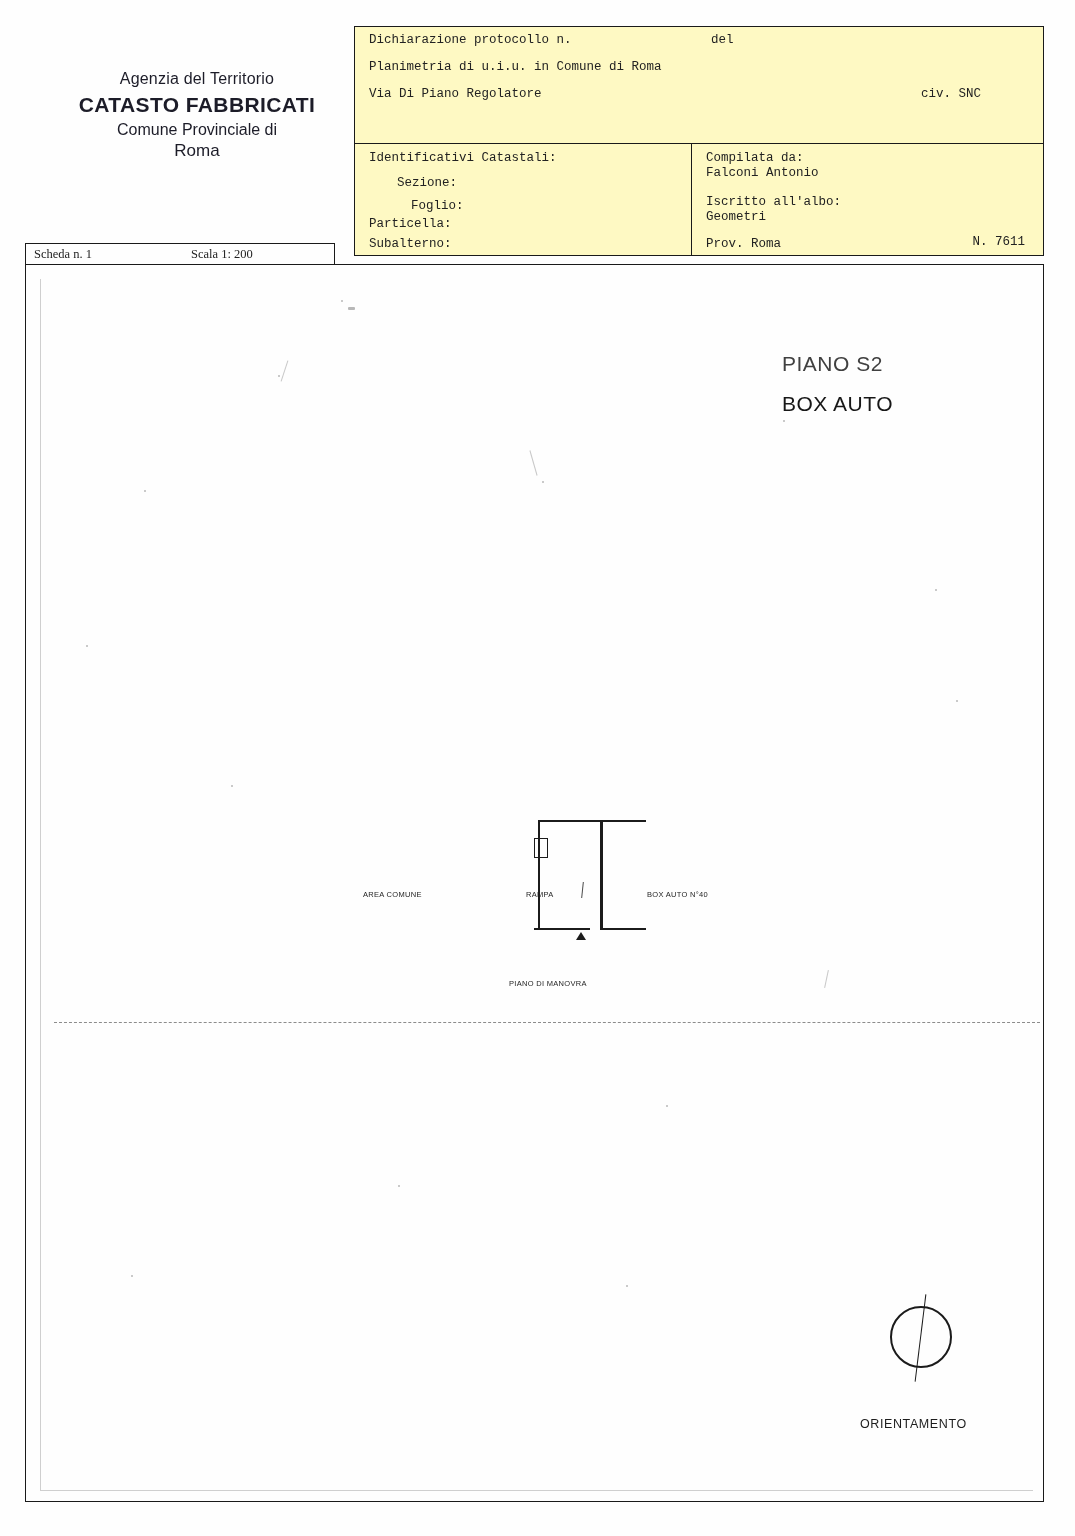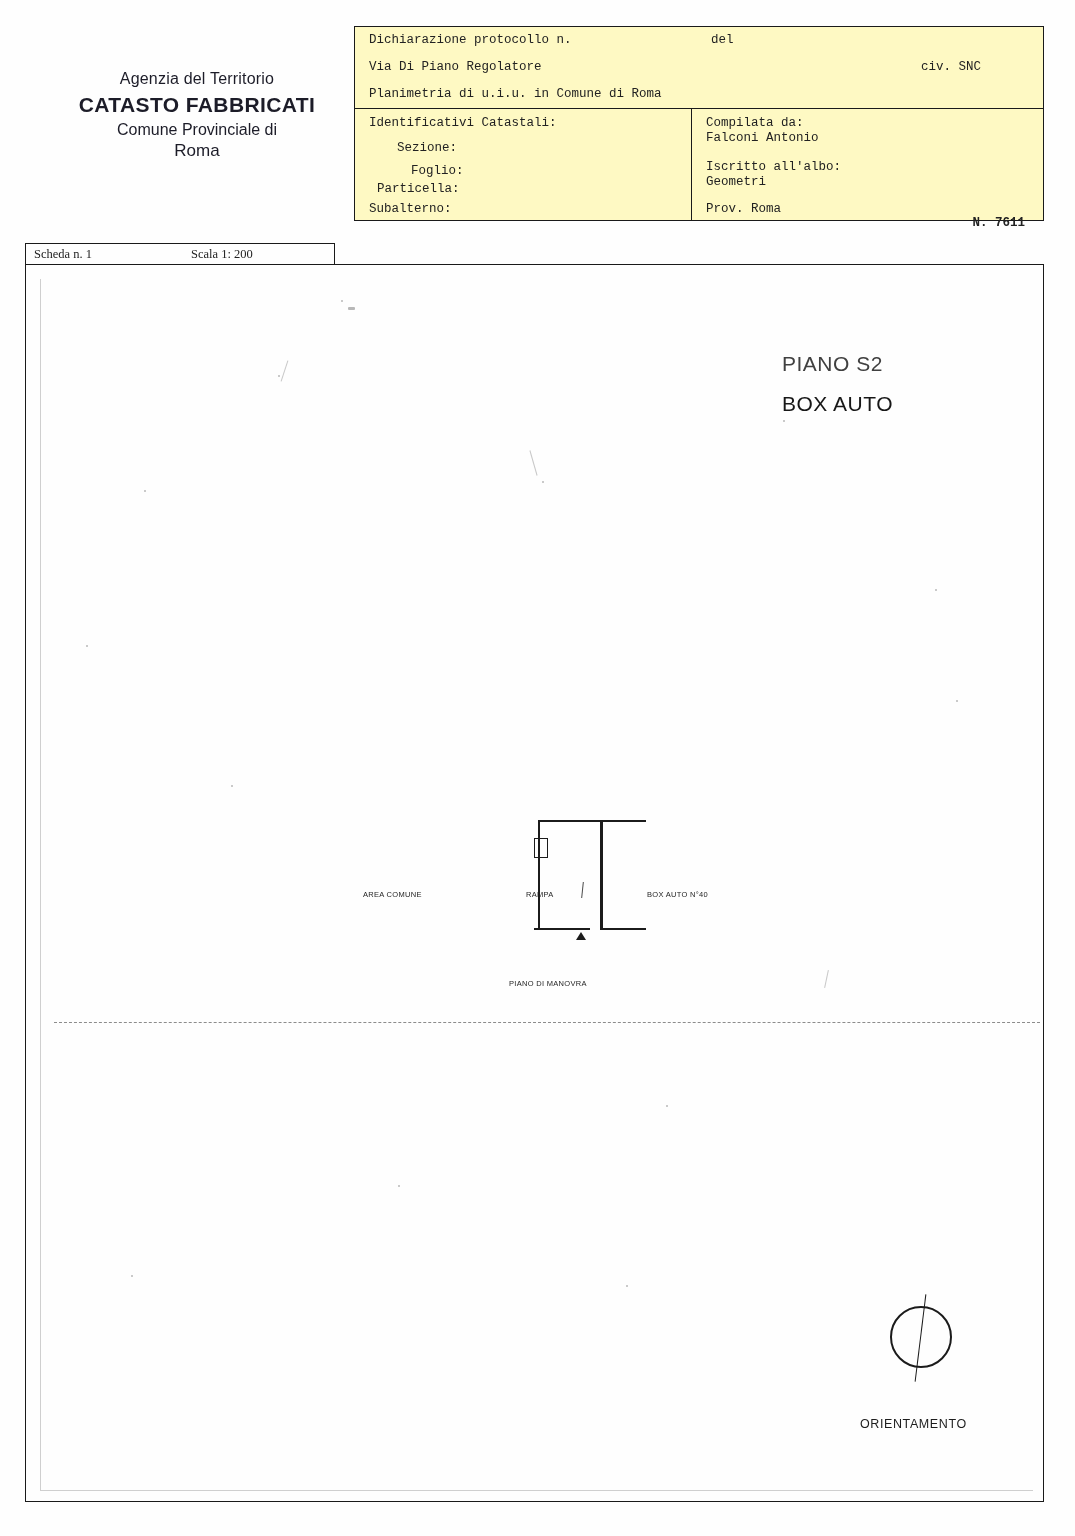--- a/index.html
+++ b/index.html
@@ -84,20 +84,21 @@
   }
   .hdr .civ {
     position: absolute;
     right: 62px;
     top: 0;
   }
 
   .hdr-lower {
     position: relative;
     height: 112px;
+    margin-top: 35px;
   }
   .hdr-lower .vdiv {
     position: absolute;
     left: 336px;
     top: 0;
     bottom: 0;
     border-left: 1px solid #1a1a1a;
   }
   .hdr-lower .lcol {
     position: absolute;
@@ -342,46 +343,46 @@
     <div class="line3">Comune Provinciale di</div>
     <div class="line4">Roma</div>
   </div>
 
   <div class="hdr">
     <div class="row">
       <span>Dichiarazione protocollo n.</span>
       <span class="del">del</span>
     </div>
     <div class="row">
+      <span>Planimetria di u.i.u. in Comune di Roma</span>
+    </div>
+    <div class="row">
       <span>Via Di Piano Regolatore</span>
       <span class="civ">civ. SNC</span>
-    </div>
-    <div class="row">
-      <span>Planimetria di u.i.u. in Comune di Roma</span>
     </div>
 
     <div class="hdr-lower">
       <div class="rule" style="top:0"></div>
       <div class="vdiv"></div>
 
       <div class="lcol">
         <span class="cell-txt" style="left:14px; top:8px;">Identificativi Catastali:</span>
         <span class="cell-txt" style="left:42px; top:33px;">Sezione:</span>
         <span class="cell-txt" style="left:56px; top:56px;">Foglio:</span>
-        <span class="cell-txt" style="left:22px; top:74px;">Particella:</span>
+        <span class="cell-txt" style="left:14px; top:74px;">Particella:</span>
         <span class="cell-txt" style="left:14px; top:94px;">Subalterno:</span>
       </div>
 
       <div class="rcol">
         <span class="cell-txt" style="left:14px; top:8px;">Compilata da:</span>
         <span class="cell-txt" style="left:14px; top:23px;">Falconi Antonio</span>
         <span class="cell-txt" style="left:14px; top:52px;">Iscritto all'albo:</span>
         <span class="cell-txt" style="left:14px; top:67px;">Geometri</span>
         <span class="cell-txt" style="left:14px; top:94px;">Prov. Roma</span>
-        <span class="cell-txt" style="right:18px; top:108px;font-weight:bold;">N.  7611</span>
+        <span class="cell-txt" style="right:18px; top:92px;">N.  7611</span>
       </div>
     </div>
   </div>
 
   <div class="scheda">
     <span class="s1">Scheda n. 1</span>
     <span class="s2">Scala 1: 200</span>
   </div>
 
   <div class="frame">

